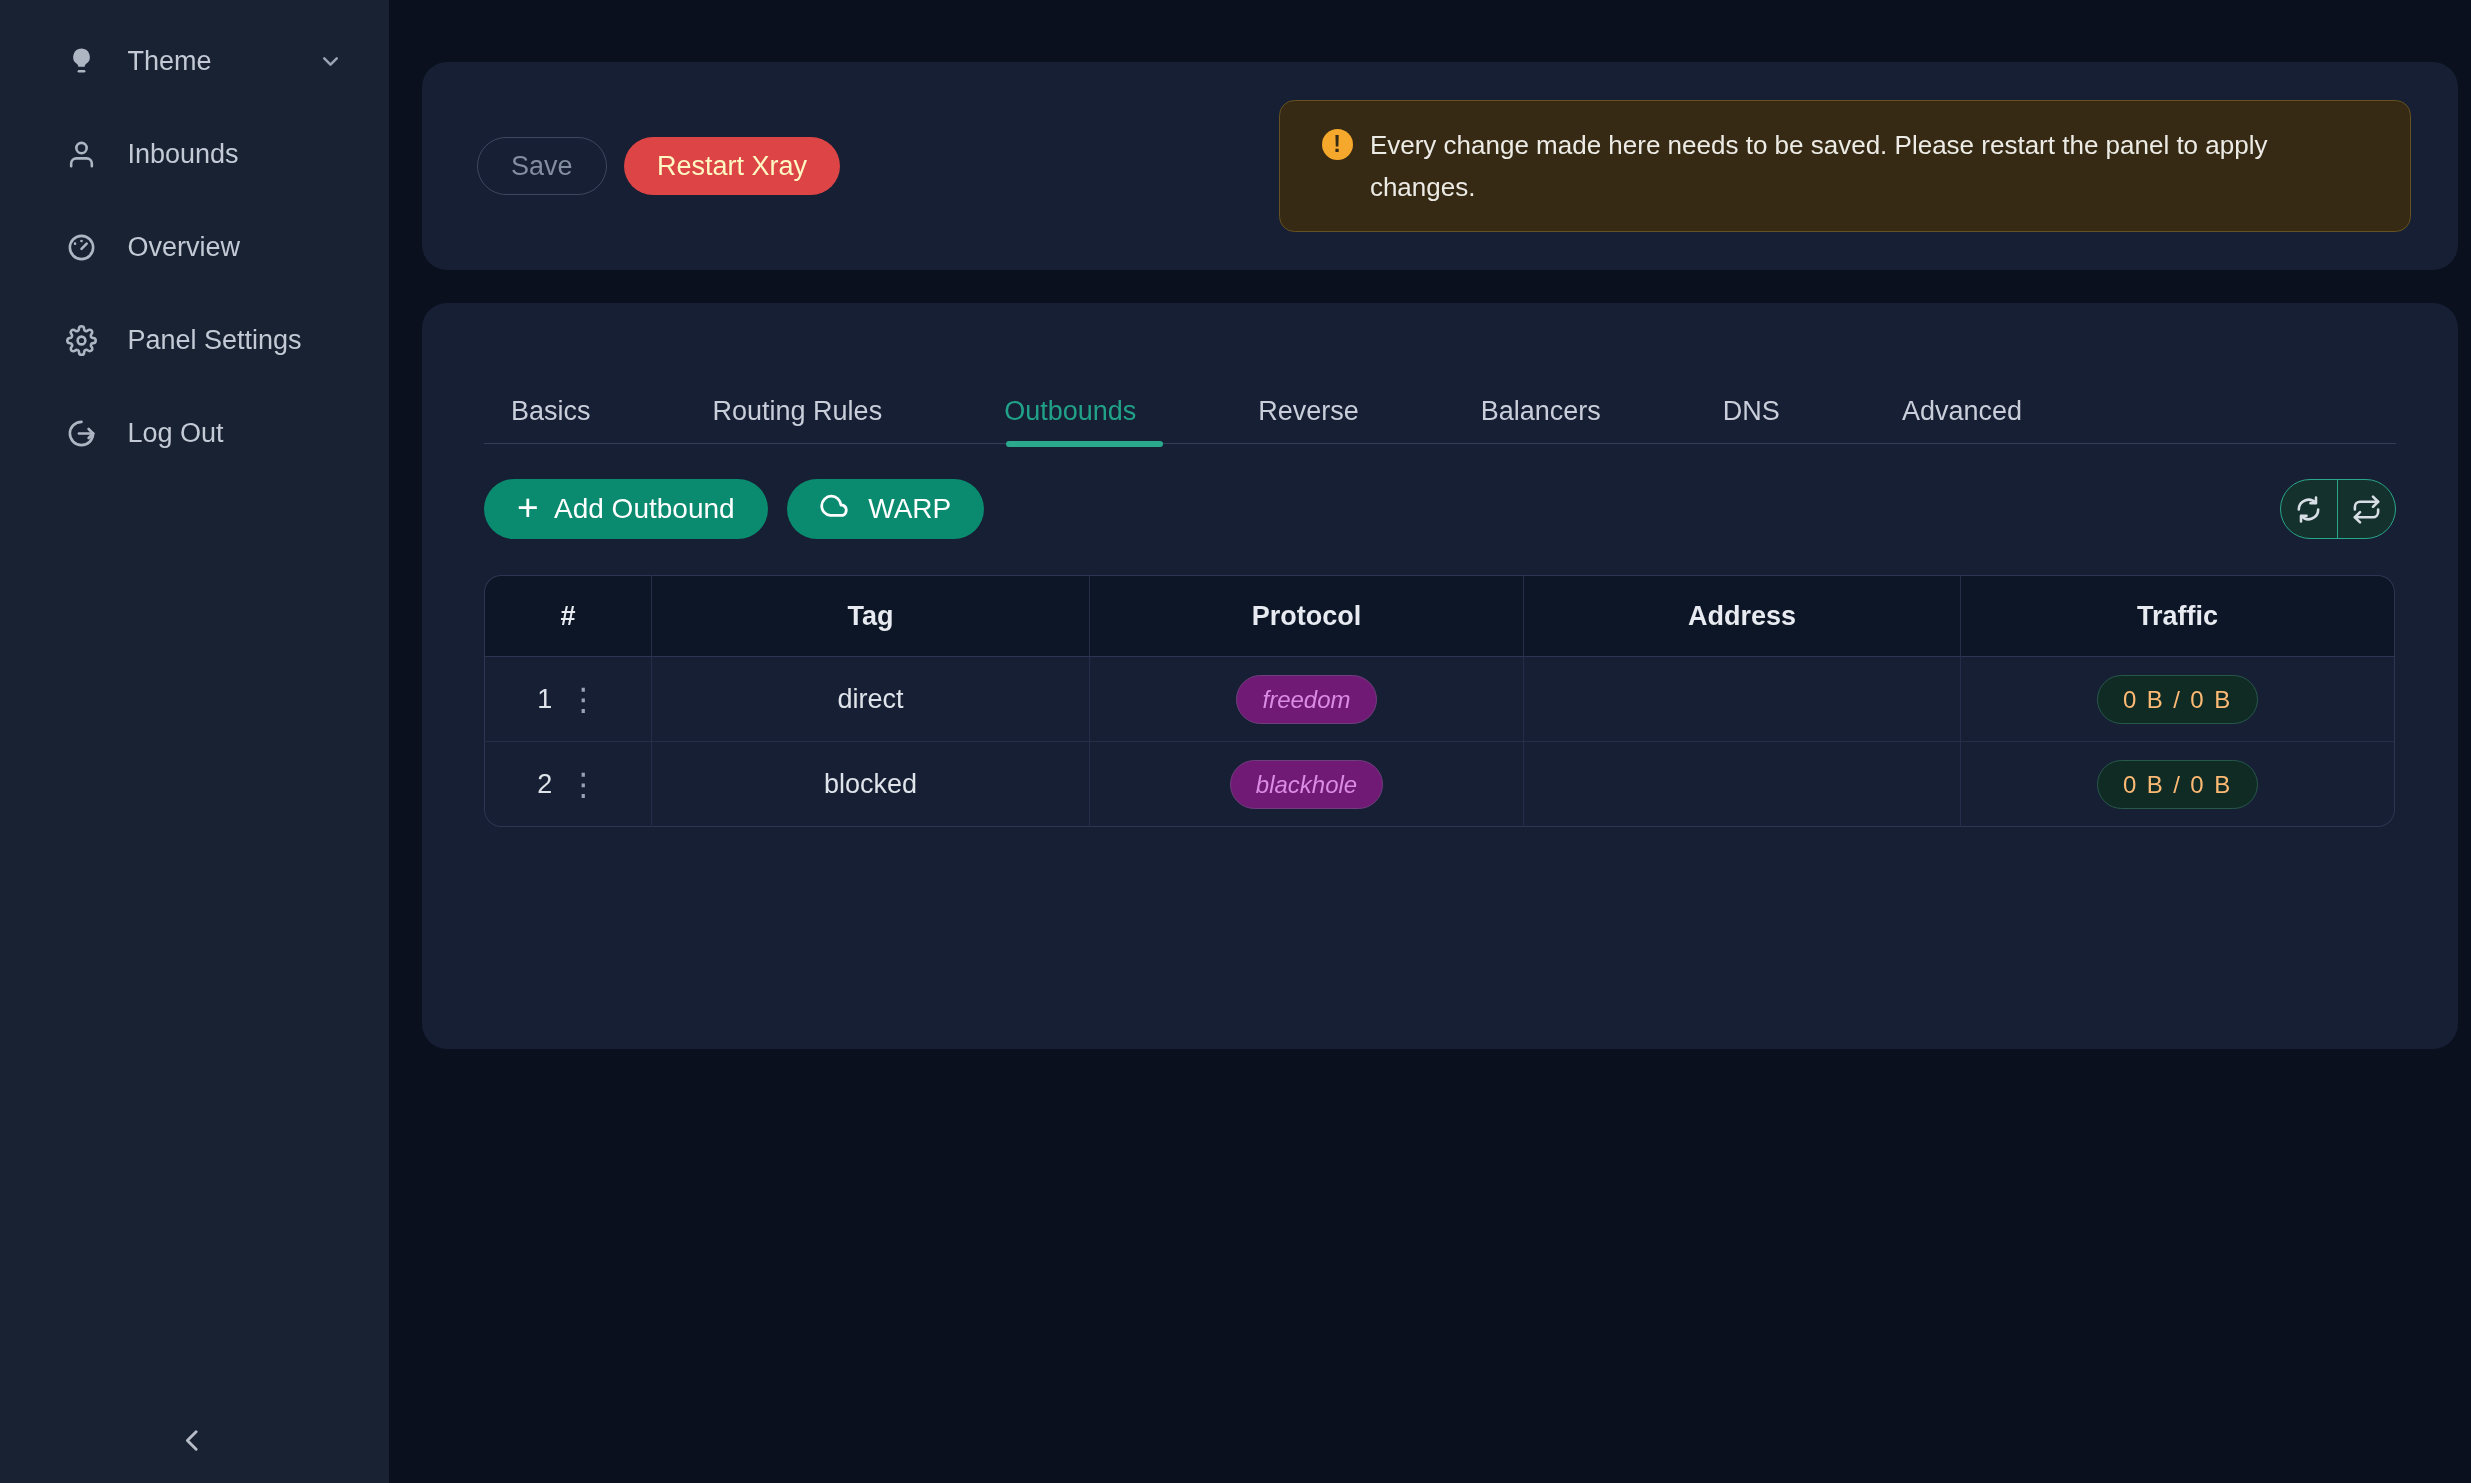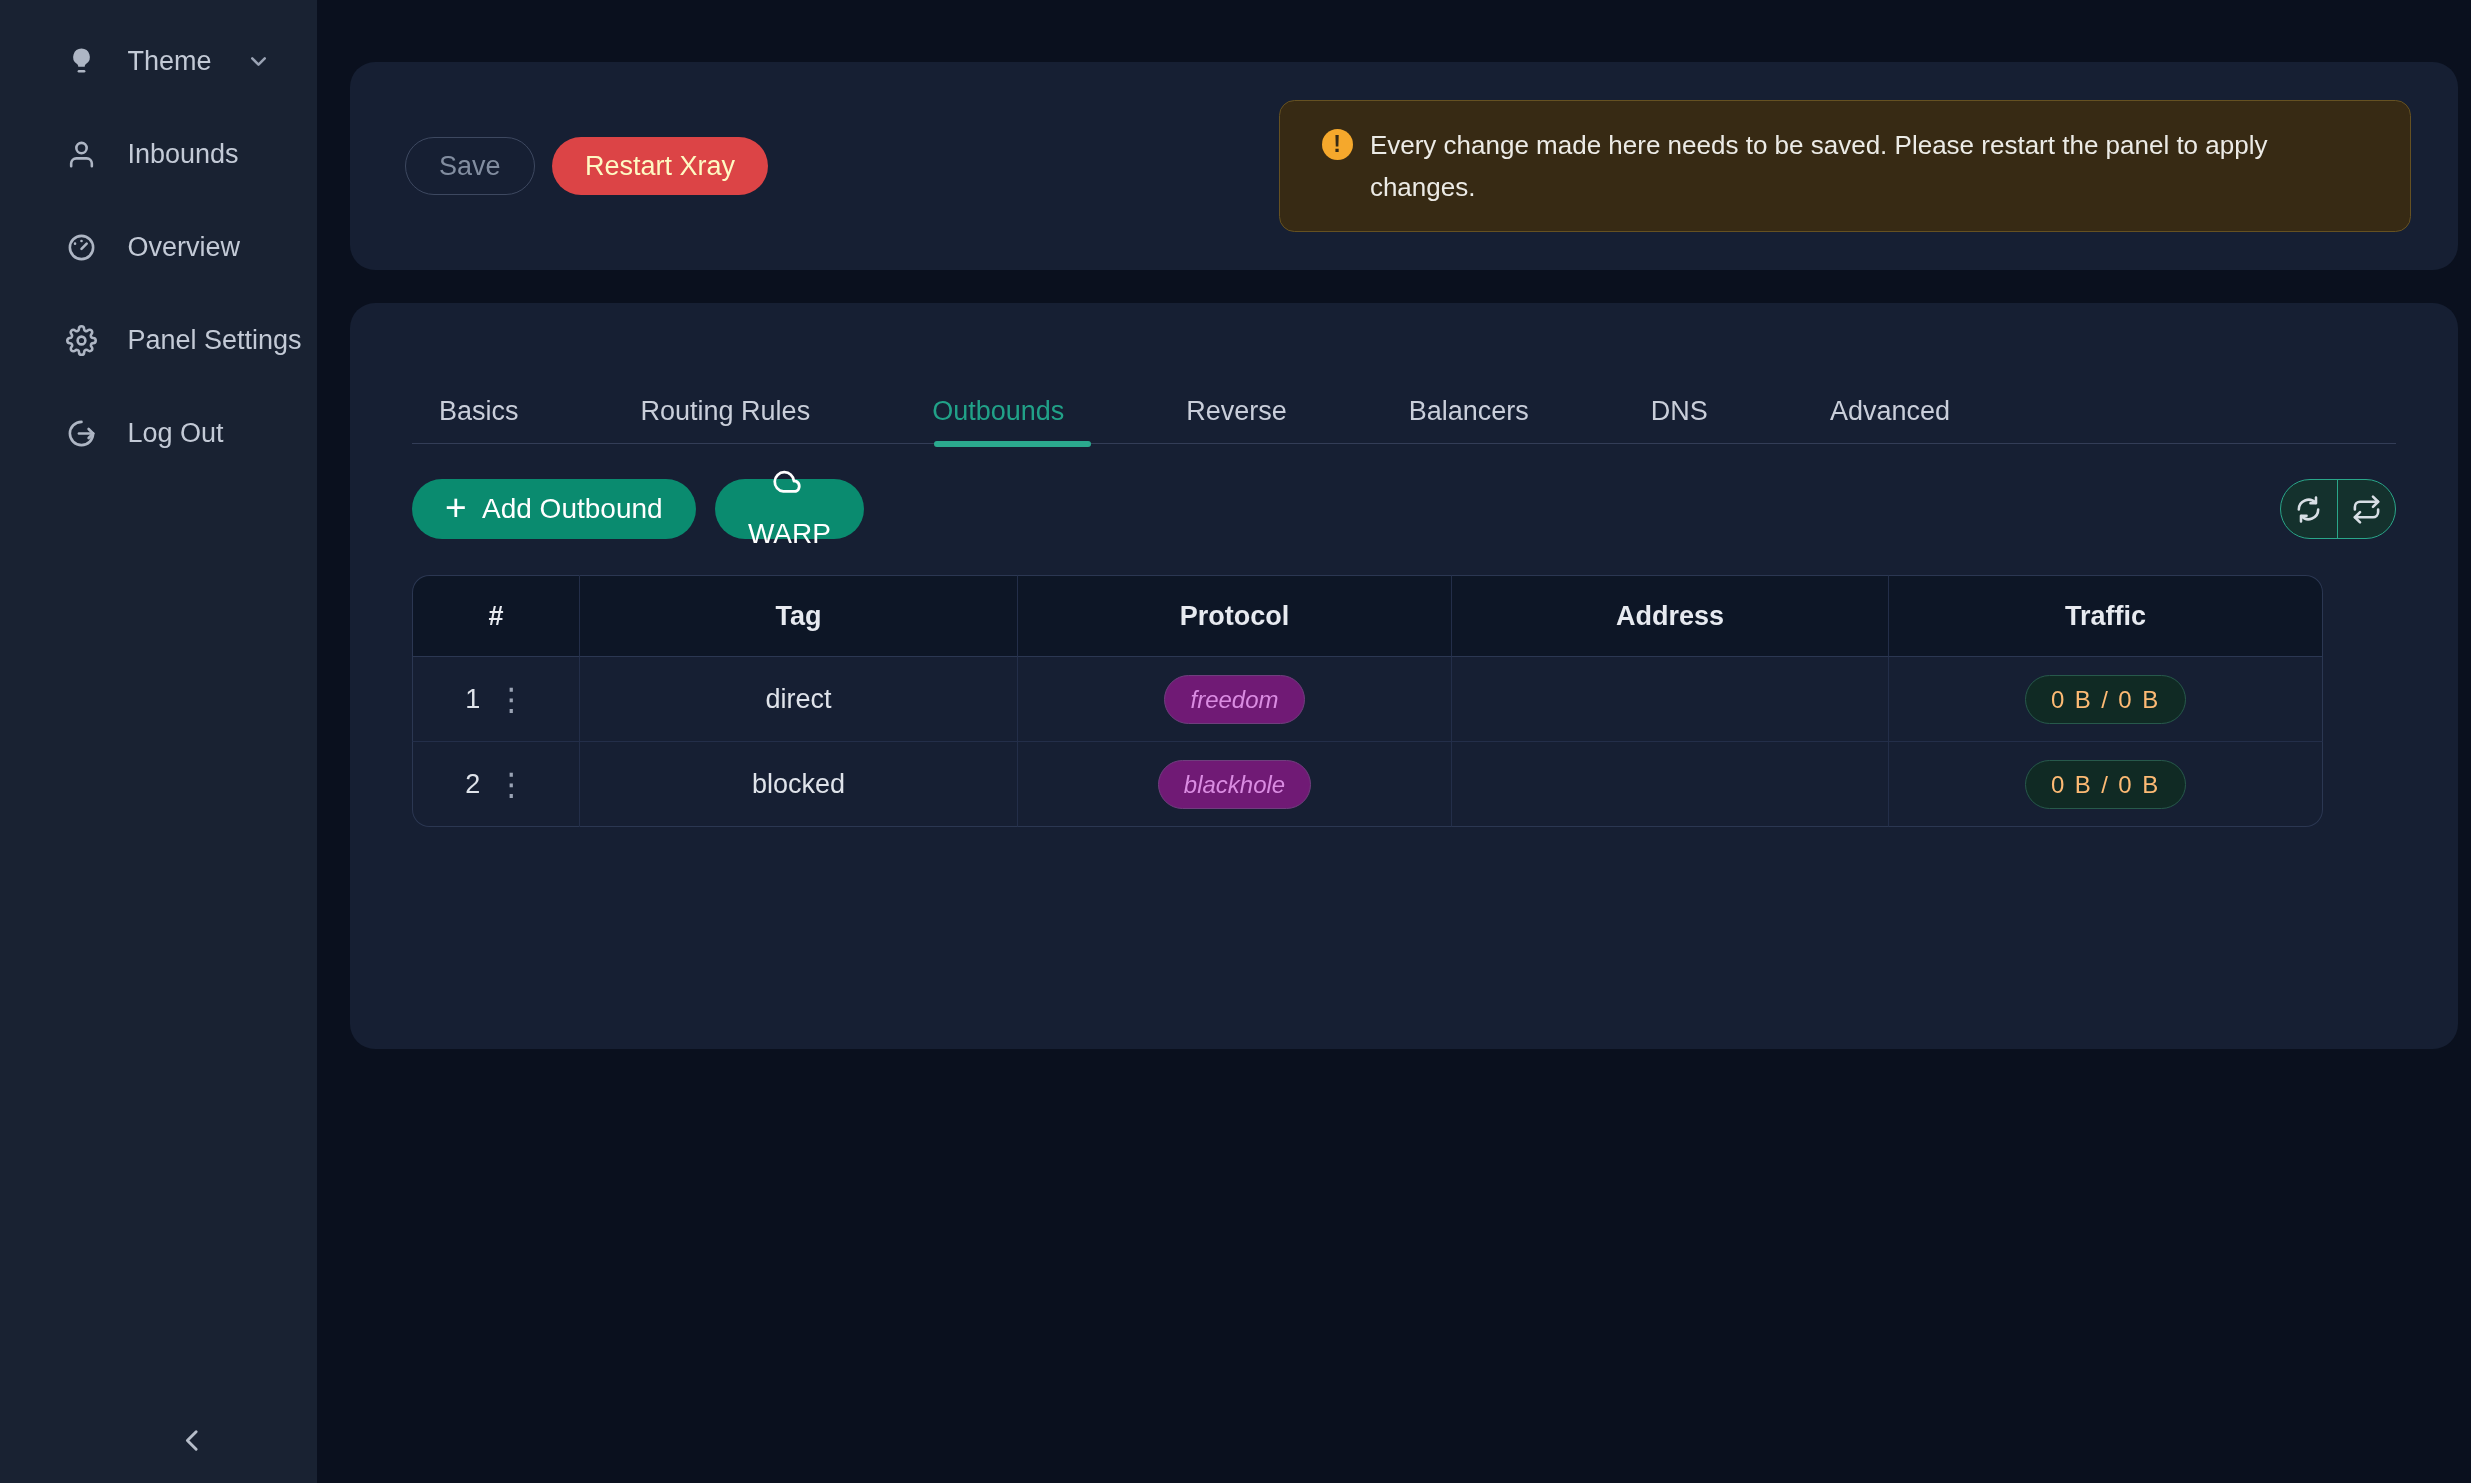--- a/index.html
+++ b/index.html
@@ -7,21 +7,21 @@
   body {
     width:2472px; height:1483px;
     background:#0a101e;
     font-family:"Liberation Sans", sans-serif;
     color:#dde2ea;
     display:flex;
     overflow:hidden;
   }
   
   .sidebar {
-    width:317px; flex-shrink:0;
+    width:389px; flex-shrink:0;
     background:#192232;
     padding-top:26px;
     position:relative;
   }
   .side-item {
     height:70px;
     margin:0 17.4px 23px 17.4px;
     border-radius:17.4px;
     display:flex; align-items:center;
     padding:0 29px 0 48px;
@@ -120,21 +120,21 @@
   }
 
   .actions-row { margin-top:35px; display:flex; align-items:center; }
   .btn-green {
     background:#0a8b6f; color:#ffffff;
     height:60px; border-radius:30px;
     font-size:28px; gap:15.4px;
   }
   .btn-green .b-icon { display:flex; color:#fff; }
   .plus-glyph { font-size:37px; font-weight:300; line-height:29px; margin-top:-3.9px; }
-  .btn-warp { margin-left:19.3px;flex-direction:column; }
+  .btn-warp { margin-left:19.3px; }
   .icon-group {
     margin-left:auto;
     display:flex; height:60px;
     border:1.9px solid #2aa689; border-radius:30px;
     background:#14312d; overflow:hidden;
   }
   .icon-btn {
     width:57px; display:flex; align-items:center; justify-content:center;
     color:#d8dee5; cursor:pointer; background:transparent; border:none;
   }

